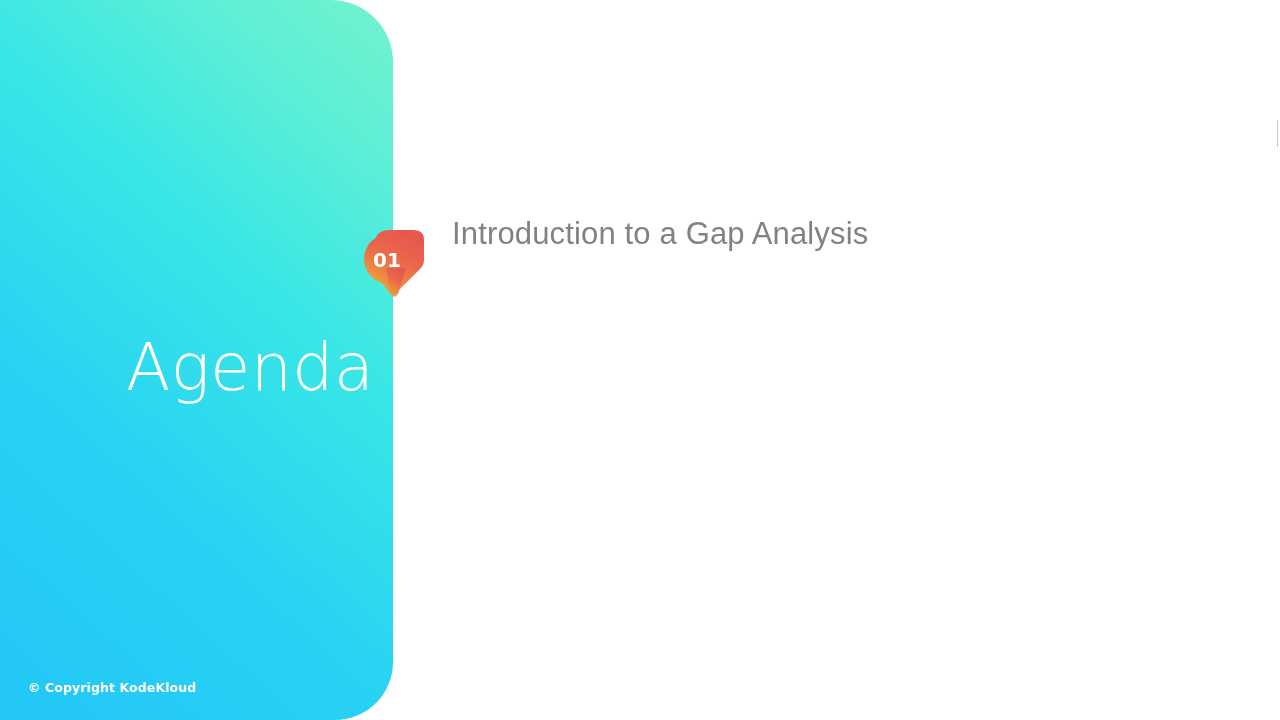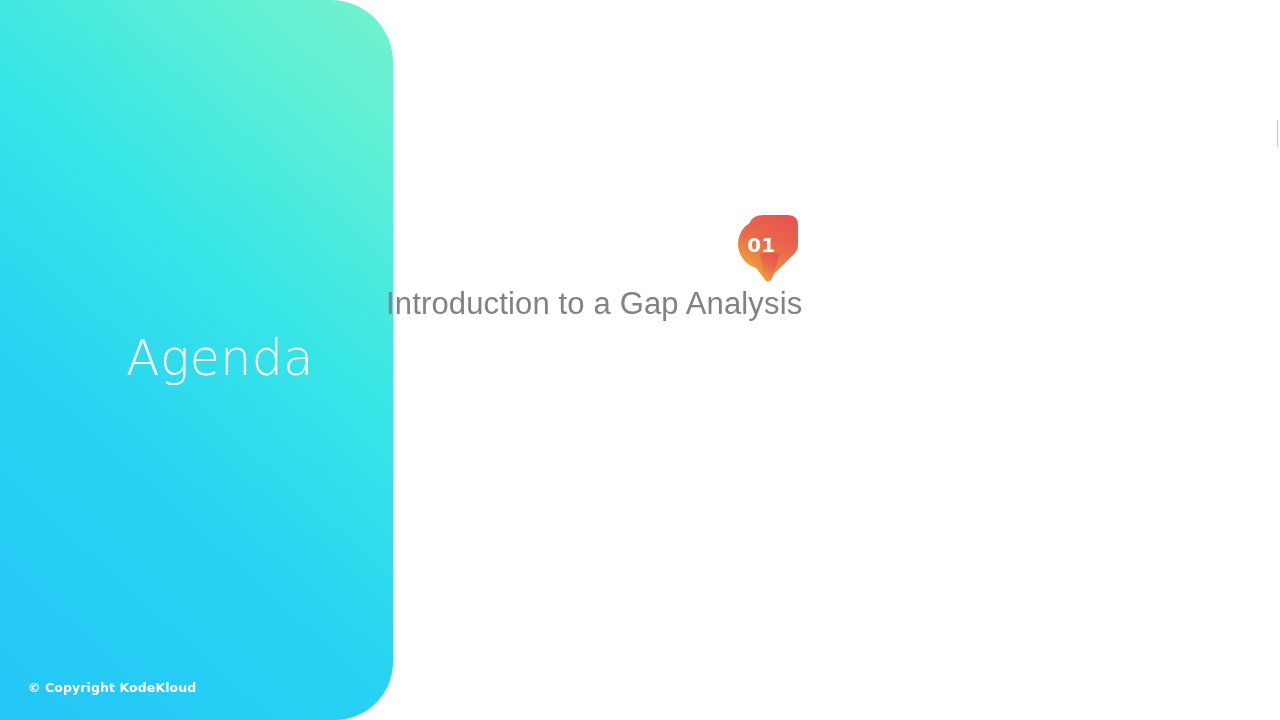--- a/index.html
+++ b/index.html
@@ -32,21 +32,21 @@
     border-top-right-radius: 62px;
     border-bottom-right-radius: 58px;
     background: linear-gradient(42deg, #23c6f6 0%, #28d2f3 34%, #38e6e6 62%, #5defd6 84%, #74f2cd 100%);
   }
 
   .panel-title {
     position: absolute;
     left: 126px;
     top: 332px;
     font-family: "DejaVu Sans", sans-serif;
-    font-size: 49px;
+    font-size: 65px;
     font-weight: 300;
     letter-spacing: 0.4px;
     color: #ffffff;
     line-height: 1.1;
     white-space: nowrap;
   }
 
   .copyright {
     position: absolute;
     left: 28px;
@@ -56,25 +56,24 @@
     font-weight: 700;
     color: #ffffff;
     letter-spacing: 0.1px;
     white-space: nowrap;
   }
 
   
   .agenda-row {
     position: absolute;
     left: 362px;
-    top: 201px;
+    top: 216px;
     display: flex;
-    align-items: flex-end;
+    align-items: flex-start;
     height: 88px;
-    flex-direction: column;
   }
 
   .agenda-badge {
     position: relative;
     width: 66px;
     height: 85px;
     flex: 0 0 auto;
   }
 
   .agenda-badge svg {

